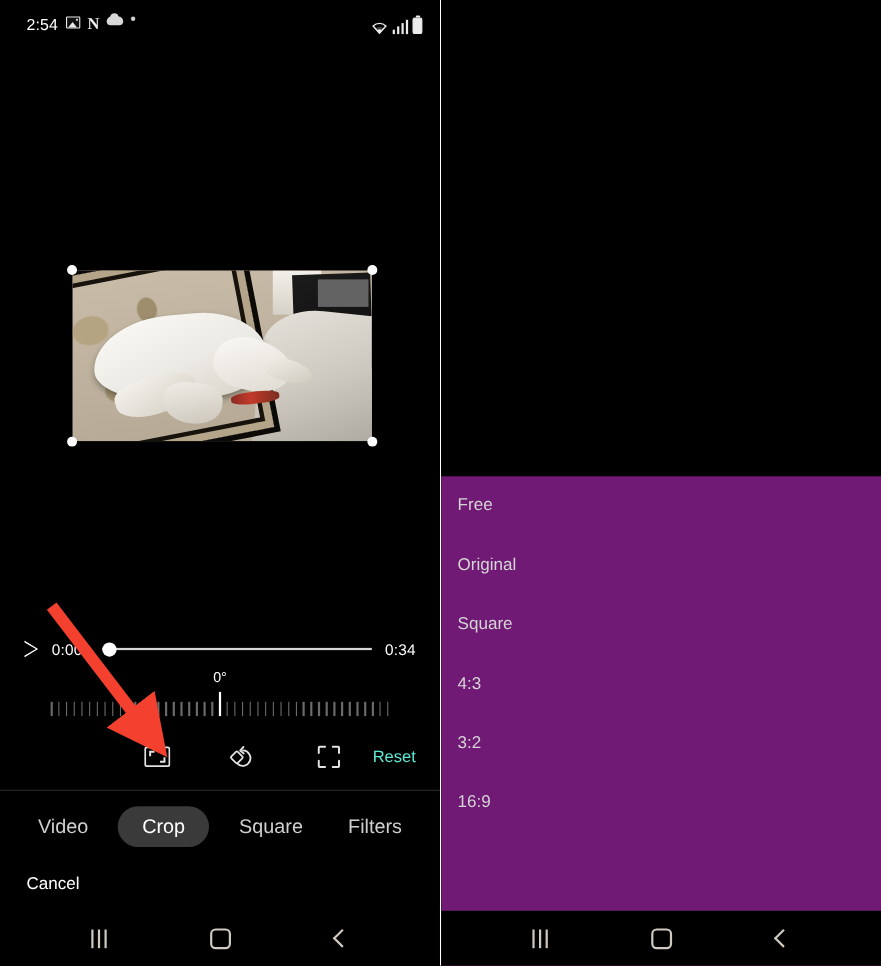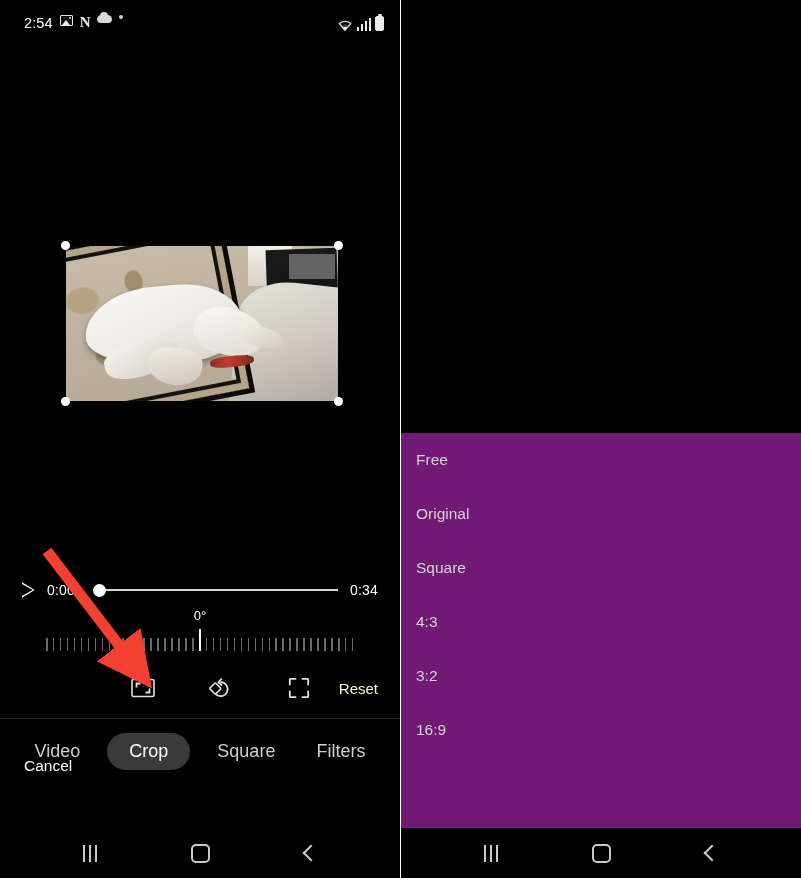--- a/index.html
+++ b/index.html
@@ -272,21 +272,21 @@
   }
   .tool-btn {
     width: 60px; height: 40px;
     display: flex; align-items: center; justify-content: center;
   }
   .tool-btn:nth-child(1) { margin-left: 113px; }
   .tool-btn:nth-child(2) { margin-left: 18px; }
   .tool-btn:nth-child(3) { margin-left: 18px; }
   .reset-btn {
     margin-left: auto; margin-right: 22px;
-    font-size: 15px; color: #fef9c3;
+    font-size: 15px; color: #5eead4;
   }
   .svg-ic { display: block; }
 
   
   .hr-thin {
     position: absolute; left: 0; top: 718px; width: 100%; height: 1px;
     background: #2a2a2a;
   }
 
   
@@ -301,21 +301,21 @@
     padding: 8px 14px; border-radius: 19px;
     white-space: nowrap;
   }
   .tab.active {
     background: #3a3a3a; color: #ffffff;
     padding: 8px 22px;
   }
 
   
   .actions {
-    position: absolute; left: 0; top: 744px;
+    position: absolute; left: 0; top: 782px;
     width: 100%; height: 44px;
     display: flex; align-items: center;
     padding: 0 24px;
   }
   .cancel-btn { font-size: 15.5px; color: #ffffff; }
   .save-btn {
     margin-left: auto;
     background: #232323; color: #8f8f8f;
     font-size: 15.5px;
     padding: 11px 22px; border-radius: 22px;

